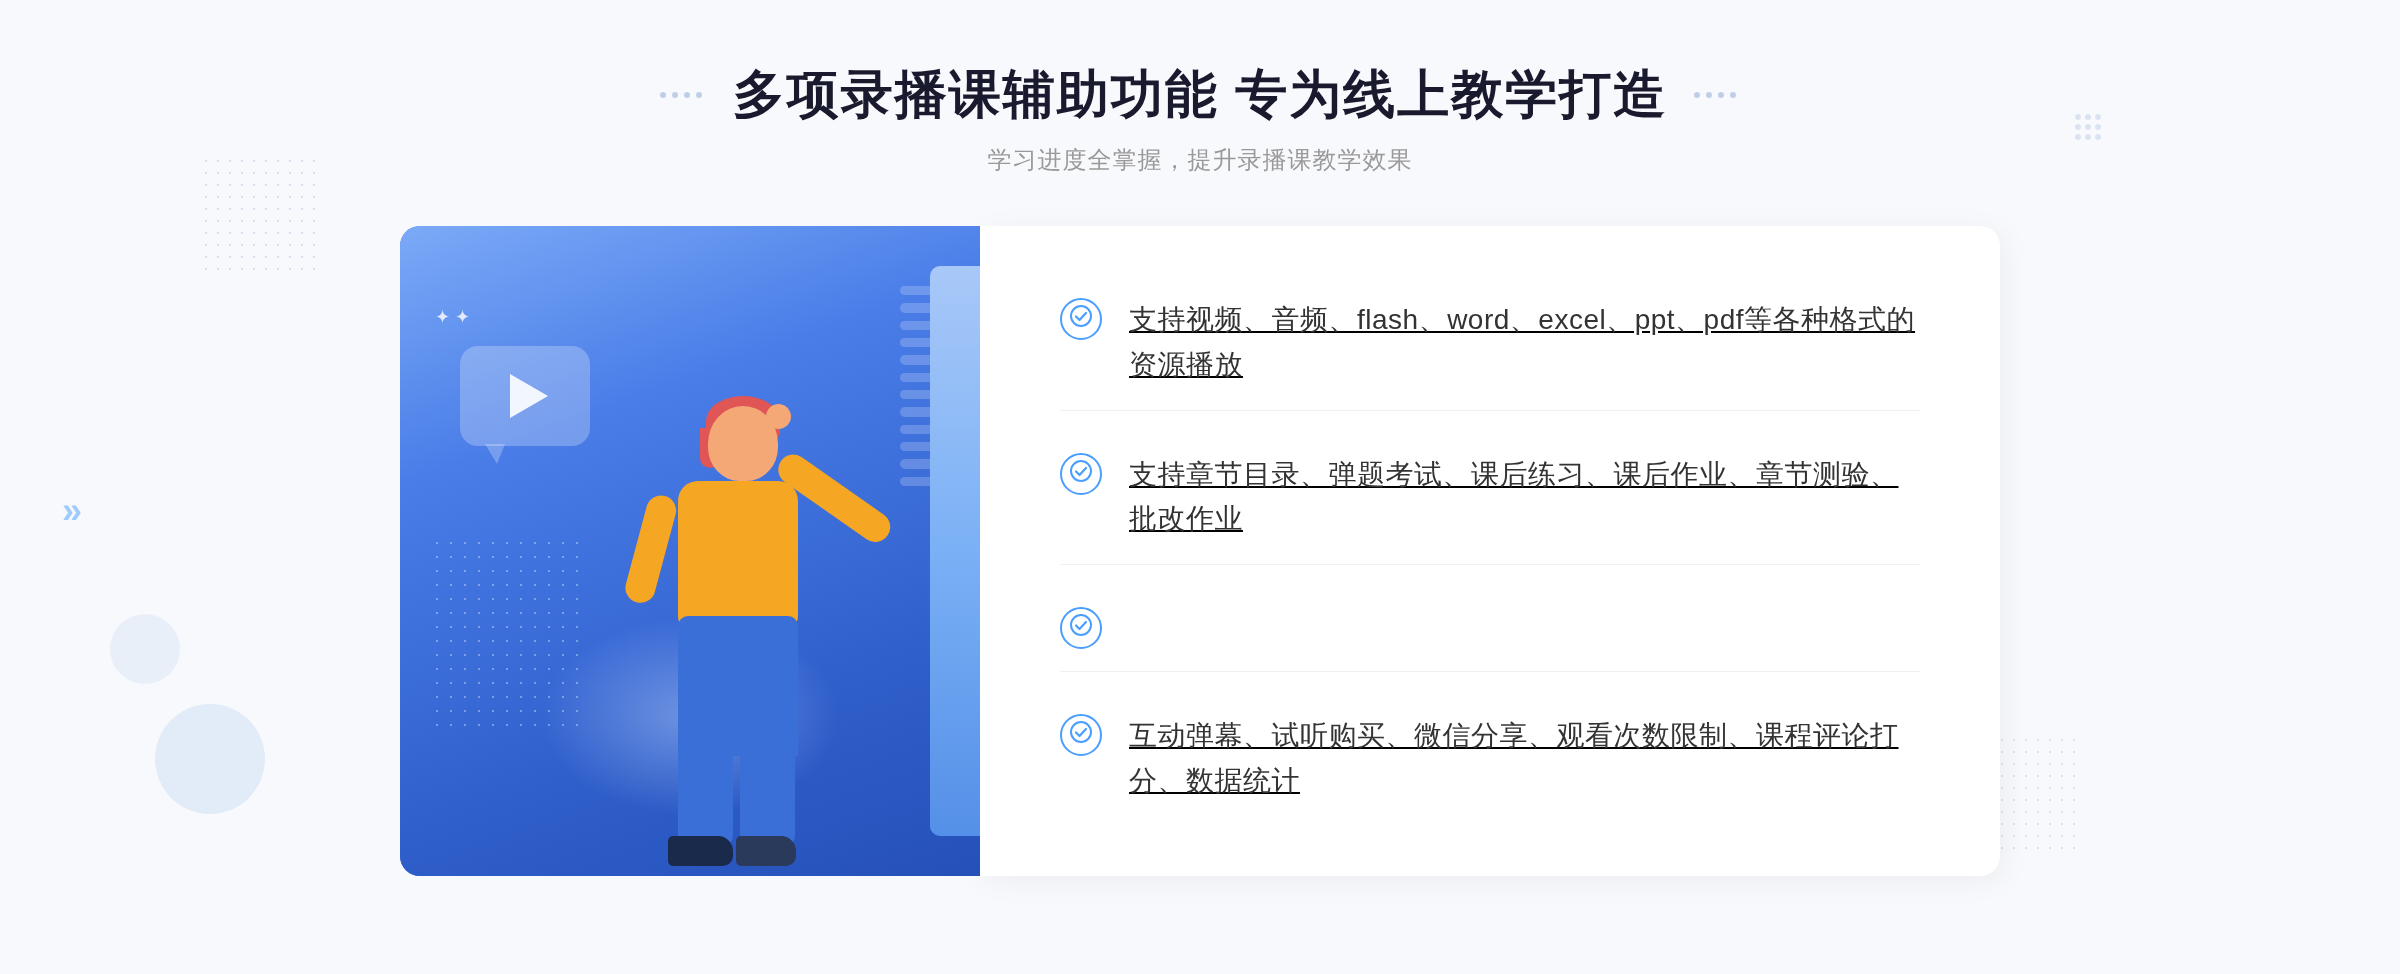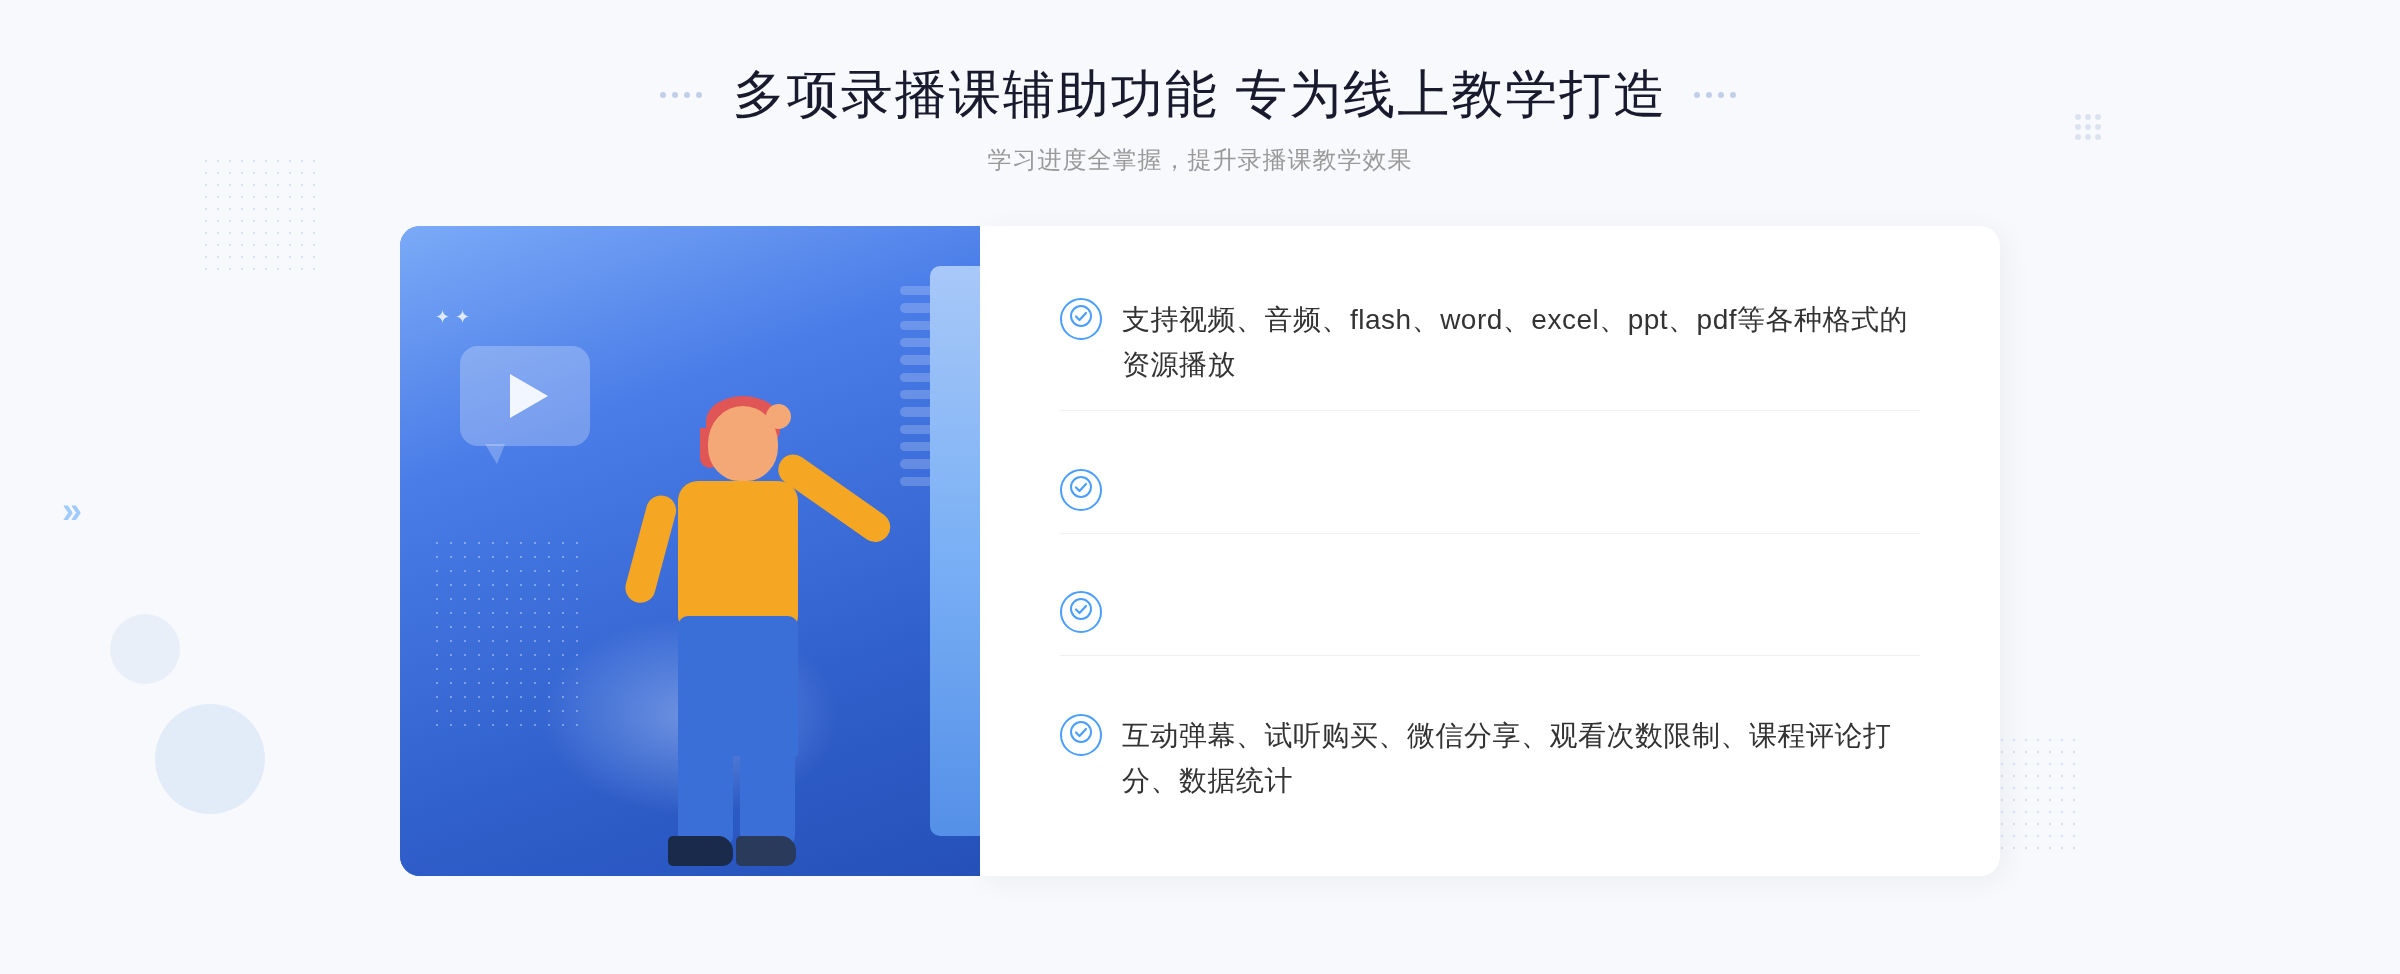--- a/index.html
+++ b/index.html
@@ -106,21 +106,21 @@
     }
 
     .header-dots-deco {
       display: flex;
       gap: 4px;
       align-items: center;
     }
 
     .main-title {
       font-size: 52px;
-      font-weight: 400;
+      font-weight: 700;
       color: #1a1a2e;
       letter-spacing: 2px;
     }
 
     .subtitle {
       font-size: 24px;
       color: #999;
       margin-top: 14px;
       font-weight: 400;
       letter-spacing: 1px;
@@ -408,23 +408,24 @@
       padding: 50px 80px;
       display: flex;
       flex-direction: column;
       justify-content: space-between;
       box-shadow: 5px 5px 30px rgba(0,0,0,0.05);
     }
 
     .feature-item {
       display: flex;
       align-items: flex-start;
-      gap: 20px;
+      gap: 27px;
       padding: 22px 0;
       border-bottom: 1px solid #f0f0f0;
+      text-decoration: underline;
     }
 
     .feature-item:last-child {
       border-bottom: none;
     }
 
     .check-circle {
       width: 42px;
       height: 42px;
       border-radius: 50%;
@@ -571,20 +572,21 @@
 
       <div class="feature-item">
         <div class="check-circle">
           <span class="check-mark">
             <svg width="22" height="22" viewBox="0 0 22 22" fill="none">
               <circle cx="11" cy="11" r="10" stroke="#4a9eff" stroke-width="2"></circle>
               <path d="M6 11.5l3.5 3.5 6.5-7" stroke="#4a9eff" stroke-width="2.2" stroke-linecap="round" stroke-linejoin="round"></path>
             </svg>
           </span>
         </div>
+        <span class="feature-text">支持章节目录、弹题考试、课后练习、课后作业、章节测验、批改作业</span>
       </div>
 
       <div class="feature-item">
         <div class="check-circle">
           <span class="check-mark">
             <svg width="22" height="22" viewBox="0 0 22 22" fill="none">
               <circle cx="11" cy="11" r="10" stroke="#4a9eff" stroke-width="2"></circle>
               <path d="M6 11.5l3.5 3.5 6.5-7" stroke="#4a9eff" stroke-width="2.2" stroke-linecap="round" stroke-linejoin="round"></path>
             </svg>
           </span>

